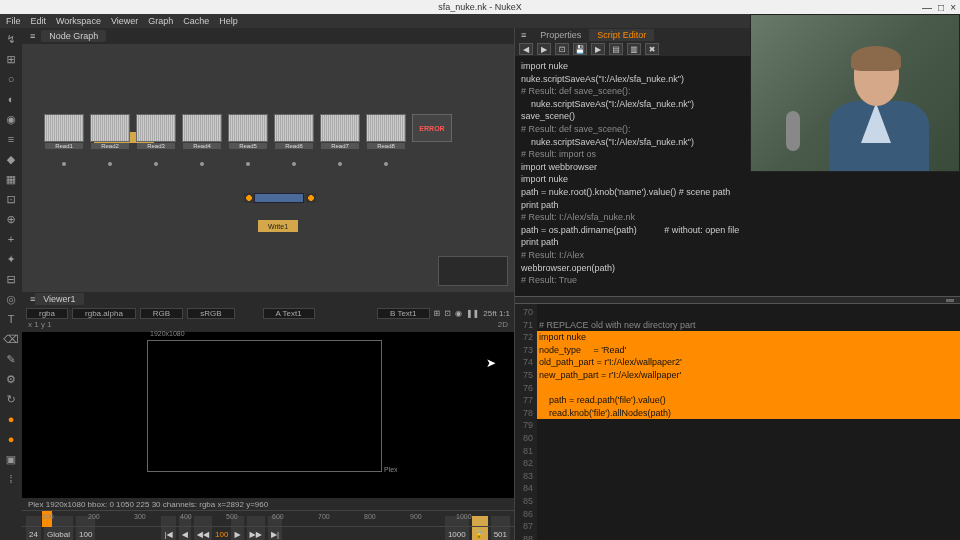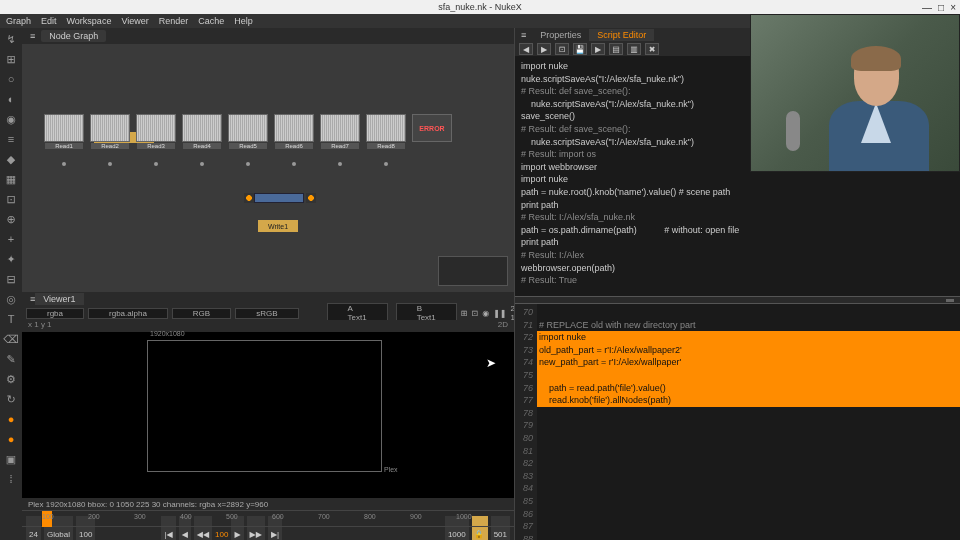--- a/index.html
+++ b/index.html
@@ -36,21 +36,21 @@
 .merge-node { position: absolute; width: 50px; height: 10px; background: #4a6a9a; border: 1px solid #223; }
 .merge-icon { position: absolute; width: 10px; height: 10px; background: radial-gradient(circle, #f90 40%, #333 42%); }
 .write-node { position: absolute; width: 40px; height: 12px; background: #d4a84a; font-size: 7px; display: flex; align-items: center; justify-content: center; color: #222; }
 .dot { position: absolute; width: 4px; height: 4px; background: #999; border-radius: 50%; }
 .mini-nav { position: absolute; right: 6px; bottom: 6px; width: 70px; height: 30px; background: #2a2a2a; border: 1px solid #555; }
 
 
 .viewer-tab { height: 14px; background: #2a2a2a; display: flex; align-items: center; padding: 0 8px; font-size: 9px; }
 .viewer-tab .tab { background: #383838; padding: 1px 8px; }
 .viewer-controls { height: 14px; background: #2a2a2a; display: flex; align-items: center; padding: 0 4px; gap: 4px; font-size: 8px; color: #aaa; }
-.viewer-controls .sel { background: #1a1a1a; padding: 0 20px; border: 1px solid #444; }
+.viewer-controls .sel { background: #1a1a1a; padding: 0 12px; border: 1px solid #444; }
 .viewer-info { height: 12px; background: #2a2a2a; font-size: 8px; color: #888; padding: 0 6px; display: flex; gap: 10px; }
 .viewer { flex: 1; background: #000; position: relative; }
 .viewer .frame { position: absolute; left: 125px; top: 8px; width: 235px; height: 132px; border: 1px solid #666; }
 .viewer .label { position: absolute; font-size: 7px; color: #888; }
 .cursor-arrow { position: absolute; left: 464px; top: 24px; color: #fff; font-size: 12px; pointer-events: none; }
 
 .status-bar { height: 12px; background: #2a2a2a; font-size: 8px; color: #aaa; padding: 0 6px; display: flex; align-items: center; }
 
 .timeline { height: 30px; background: #2a2a2a; position: relative; border-top: 1px solid #444; }
 .timeline-ruler { height: 16px; position: relative; border-bottom: 1px solid #444; }
@@ -69,21 +69,21 @@
 .prop-toolbar .btn { width: 14px; height: 12px; background: #383838; border: 1px solid #555; font-size: 8px; display: flex; align-items: center; justify-content: center; }
 
 .script-output { flex: 0 0 240px; background: #1a1a1a; padding: 4px 6px; font-family: 'Courier New', monospace; font-size: 9px; line-height: 1.4; color: #ccc; white-space: pre; overflow: hidden; }
 .script-output .comment { color: #8a8a8a; }
 
 .divider { height: 8px; background: #2a2a2a; border-top: 1px solid #555; border-bottom: 1px solid #555; position: relative; }
 .divider::after { content: ""; position: absolute; right: 6px; top: 2px; width: 8px; height: 3px; background: #666; }
 
 .script-editor { flex: 1; background: #1a1a1a; display: flex; font-family: 'Courier New', monospace; font-size: 9px; line-height: 1.4; overflow: hidden; }
 .gutter { width: 22px; background: #222; color: #666; text-align: right; padding: 2px 4px 2px 0; }
-.gutter div { height: 12.6px; font-style: italic; }
+.gutter div { height: 12.6px; }
 .code { flex: 1; padding: 2px 0; position: relative; }
 .code-line { height: 12.6px; padding: 0 2px; white-space: pre; }
 .code-line.hl { background: #ff8c00; color: #111; }
 .code .c-comment { color: #888; }
 
 
 .webcam { position: absolute; right: 0; top: 14px; width: 210px; height: 158px; background: linear-gradient(135deg, #6a7a6a 0%, #4a5a4a 50%, #3a4a3a 100%); border: 1px solid #222; z-index: 100; overflow: hidden; }
 .webcam .person { position: absolute; right: 20px; bottom: 0; width: 120px; height: 130px; }
 .webcam .head { position: absolute; top: 10px; left: 35px; width: 45px; height: 55px; background: #d4a888; border-radius: 40% 40% 50% 50%; }
 .webcam .hair { position: absolute; top: 5px; left: 32px; width: 50px; height: 25px; background: #8a6a4a; border-radius: 50% 50% 20% 20%; }
@@ -97,25 +97,25 @@
 <div class="title-bar">
   <span class="title">sfa_nuke.nk - NukeX</span>
   <div class="win-controls">
     <span>—</span>
     <span>□</span>
     <span>×</span>
   </div>
 </div>
 
 <div class="menu-bar" id="menu-bar">
-    <span>Graph</span>
+    <span>File</span>
     <span>Edit</span>
     <span>Workspace</span>
     <span>Viewer</span>
-    <span>Render</span>
+    <span>Graph</span>
     <span>Cache</span>
     <span>Help</span>
   </div>
 
 <div class="left-toolbar" id="left-toolbar">
     <div class="tool">↯</div>
     <div class="tool">⊞</div>
     <div class="tool">○</div>
     <div class="tool">◐</div>
     <div class="tool">◉</div>
@@ -292,20 +292,21 @@
           <div>84</div>
           <div>85</div>
           <div>86</div>
           <div>87</div>
           <div>88</div>
         </div>
       <div class="code" id="code">
           <div class="code-line"></div>
           <div class="code-line c-comment"># REPLACE old with new directory part</div>
           <div class="code-line hl">import nuke</div>
+          <div class="code-line hl">node_type     = 'Read'</div>
           <div class="code-line hl">old_path_part = r'I:/Alex/wallpaper2'</div>
           <div class="code-line hl">new_path_part = r'I:/Alex/wallpaper'</div>
           <div class="code-line hl"></div>
           <div class="code-line hl">    path = read.path('file').value()</div>
           <div class="code-line hl">    read.knob('file').allNodes(path)</div>
           <div class="code-line"></div>
           <div class="code-line"></div>
           <div class="code-line"></div>
           <div class="code-line"></div>
           <div class="code-line"></div>

